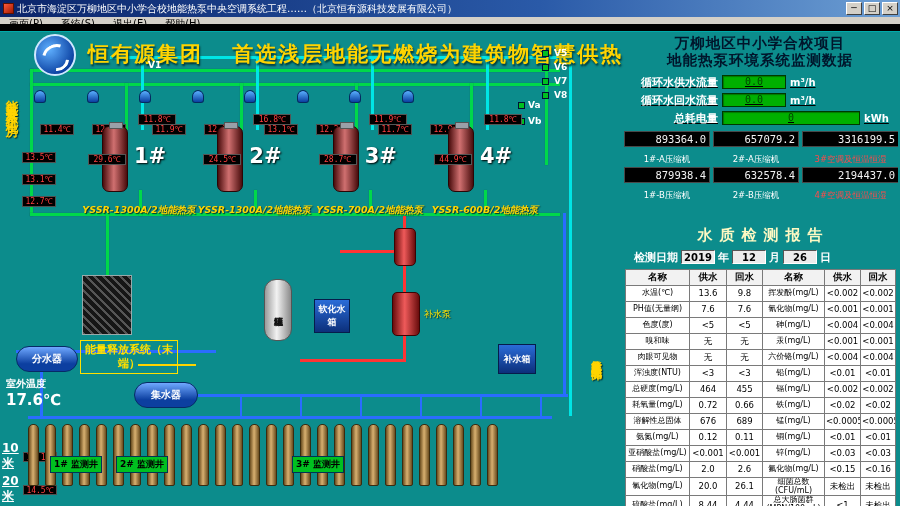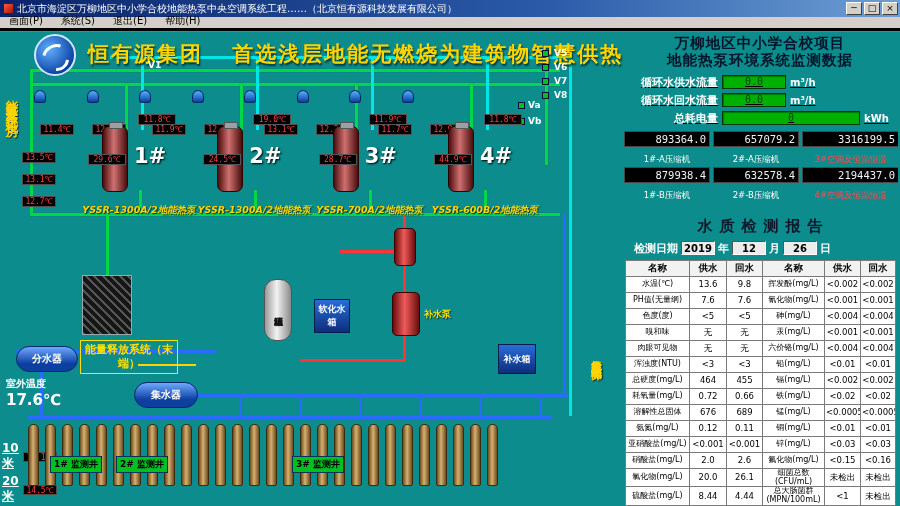--- a/index.html
+++ b/index.html
@@ -11,22 +11,22 @@
     background:linear-gradient(90deg,#0a246a,#2a5aa8 60%,#6d9fd4);
     display:flex; align-items:center; padding:0 2px; z-index:50; }
   .title-icon { width:11px; height:11px; margin:0 3px 0 1px;
     background:linear-gradient(135deg,#ff5a3c,#a01800); border:1px solid #601000; }
   .title-text { flex:1; color:#fff; font-size:10px; white-space:nowrap; overflow:hidden; }
   .win-btn { width:16px; height:13px; margin-left:2px; background:#d4d0c8;
     border:1px solid; border-color:#fff #404040 #404040 #fff;
     font-size:9px; line-height:11px; text-align:center; color:#000; cursor:default; }
 
   .menubar { position:absolute; left:0; top:17px; width:900px; height:14px;
-    background:#d4d0c8; border-bottom:3px solid #000000; display:flex;
-    align-items:flex-end; font-size:10px; color:#000; z-index:50; }
+    background:#d4d0c8; border-bottom:7px solid #000000; display:flex;
+    align-items:flex-start; font-size:10px; color:#000; z-index:50; }
   .menu-item { padding:0 9px; }
 
   
   .scada { position:absolute; left:0; top:31px; width:900px; height:475px;
     background:#0c8c8c; border-top:1px solid #0aa; }
 
   .pipe { position:absolute; }
   .pg { background:#00d84a; box-shadow:0 0 1px #063; }
   .pc { background:#00e5e5; }
   .pr { background:#ff3434; }
@@ -108,21 +108,21 @@
   .cyl-blue { position:absolute; height:26px; border-radius:13px;
     background:linear-gradient(180deg,#6fa8ff,#0c3fa0 70%);
     border:1px solid #062a66; color:#fff; font-size:10px; font-weight:bold;
     display:flex; align-items:center; justify-content:center; }
   .sep { left:16px; top:314px; width:62px; }
   .col { left:134px; top:324px; width:64px;margin-top:26px; }
   .red-pump { position:absolute; background:linear-gradient(90deg,#6a0d0d,#ef5a5a 45%,#6a0d0d);
     border:1px solid #3a0404; border-radius:5px; }
   .rp1 { left:394px; top:196px; width:22px; height:38px; }
   .rp2 { left:392px; top:260px; width:28px; height:44px; }
-  .ylabel { position:absolute; color:#ffe000; font-size:9px; font-weight:bold; text-shadow:1px 1px 1px #033; }
+  .ylabel { position:absolute; color:#ffe000; font-size:9px; font-weight:normal; text-shadow:1px 1px 1px #033; }
 
   .outdoor { position:absolute; left:6px; top:345px; color:#fff; }
   .outdoor .o-label { font-size:10px; font-weight:bold; }
   .outdoor .o-value { font-size:15px; font-weight:bold; }
 
   .depths { position:absolute; left:2px; top:409px; }
   .drow { display:flex; align-items:center; margin-bottom:2px; }
   .dl { color:#fff; font-size:12px; width:21px; font-weight:bold;text-decoration:underline; }
   .dv { width:34px; height:10px; background:#000; color:#ff4040; border:1px solid #505050;
     font-family:"DejaVu Sans Mono",monospace; font-size:8px; line-height:9px; text-align:center; }
@@ -144,21 +144,21 @@
   .f-label { width:94px; text-align:right; color:#fff; font-size:11px; font-weight:bold; margin-right:4px; }
   .f-box { height:14px; background:#00b000; color:#004500; border:1px solid #003800;
     font-family:"DejaVu Sans Mono",monospace; font-size:10px; line-height:12px;
     text-align:center; box-shadow:inset 1px 1px 1px #007800; }
   .f-unit { color:#fff; font-size:10px; font-weight:bold; margin-left:4px; }
   .meters { display:grid; grid-template-columns:86px 86px 97px; column-gap:3px;
     row-gap:1px; margin:5px 0 0 2px; }
   .m-box { background:#000; color:#f2f2f2; font-family:"DejaVu Sans Mono",monospace;
     font-size:10.5px; text-align:right; padding:1px 3px; border:1px solid #484848; }
   .m-label { font-size:8.5px; font-weight:normal; text-align:center; padding-top:7px; color:#fff; }
-  .r-title { margin-top:15px; text-align:center; color:#0f172a; font-size:15px;
+  .r-title { margin-top:24px; text-align:center; color:#fef9c3; font-size:15px;
     font-weight:bold; letter-spacing:7px; text-indent:7px; }
   .date-row { display:flex; align-items:center; gap:3px; margin:5px 0 4px 12px;
     color:#fff; font-size:11px; font-weight:bold; }
   .d-box { width:34px; height:14px; background:#ececec; color:#000; text-align:center;
     font-size:10px; line-height:13px; border:1px solid; border-color:#555 #fff #fff #555; }
   table.wq { border-collapse:collapse; table-layout:fixed; width:270px; margin:3px 0 0 3px;
     background:#fff; }
   .wq th, .wq td { border:1px solid #7a7a7a; color:#000; text-align:center;
     padding:0 1px; height:16px; line-height:1.1; overflow:hidden; }
   .wq th { font-size:9.5px; background:#f2f2f2; }
@@ -276,21 +276,21 @@
 
       <div class="unit">
         <div class="u-gauge top">11.8℃</div>
         <div class="u-cyl"></div>
         <div class="u-gauge mid">29.6℃</div>
         <div class="u-no">1#</div>
         <div class="u-model">YSSR-1300A/2地能热泵</div>
       </div>
 
       <div class="unit">
-        <div class="u-gauge top">19.0℃</div>
+        <div class="u-gauge top">16.8℃</div>
         <div class="u-cyl"></div>
         <div class="u-gauge mid">24.5℃</div>
         <div class="u-no">2#</div>
         <div class="u-model">YSSR-1300A/2地能热泵</div>
       </div>
 
       <div class="unit">
         <div class="u-gauge top">11.9℃</div>
         <div class="u-cyl"></div>
         <div class="u-gauge mid">28.7℃</div>

